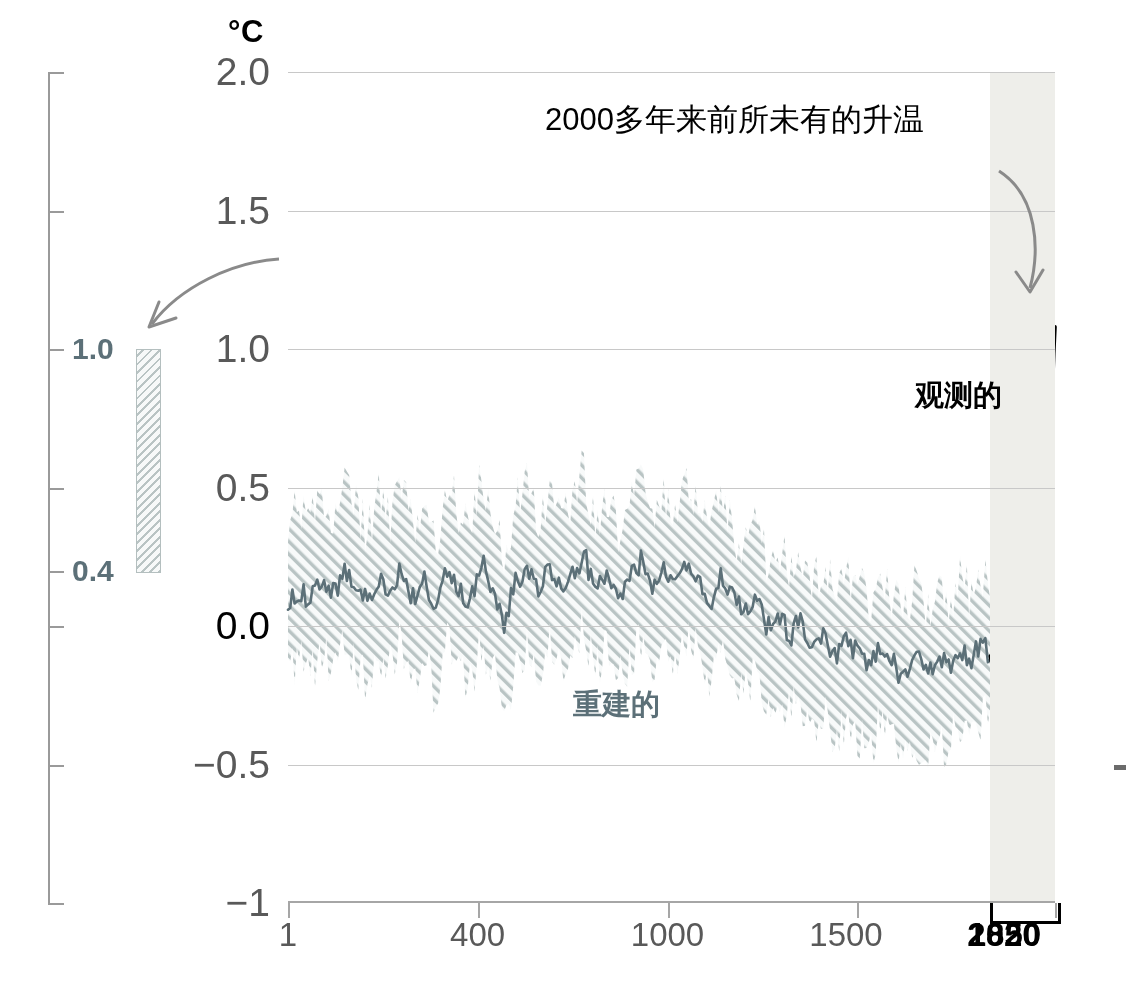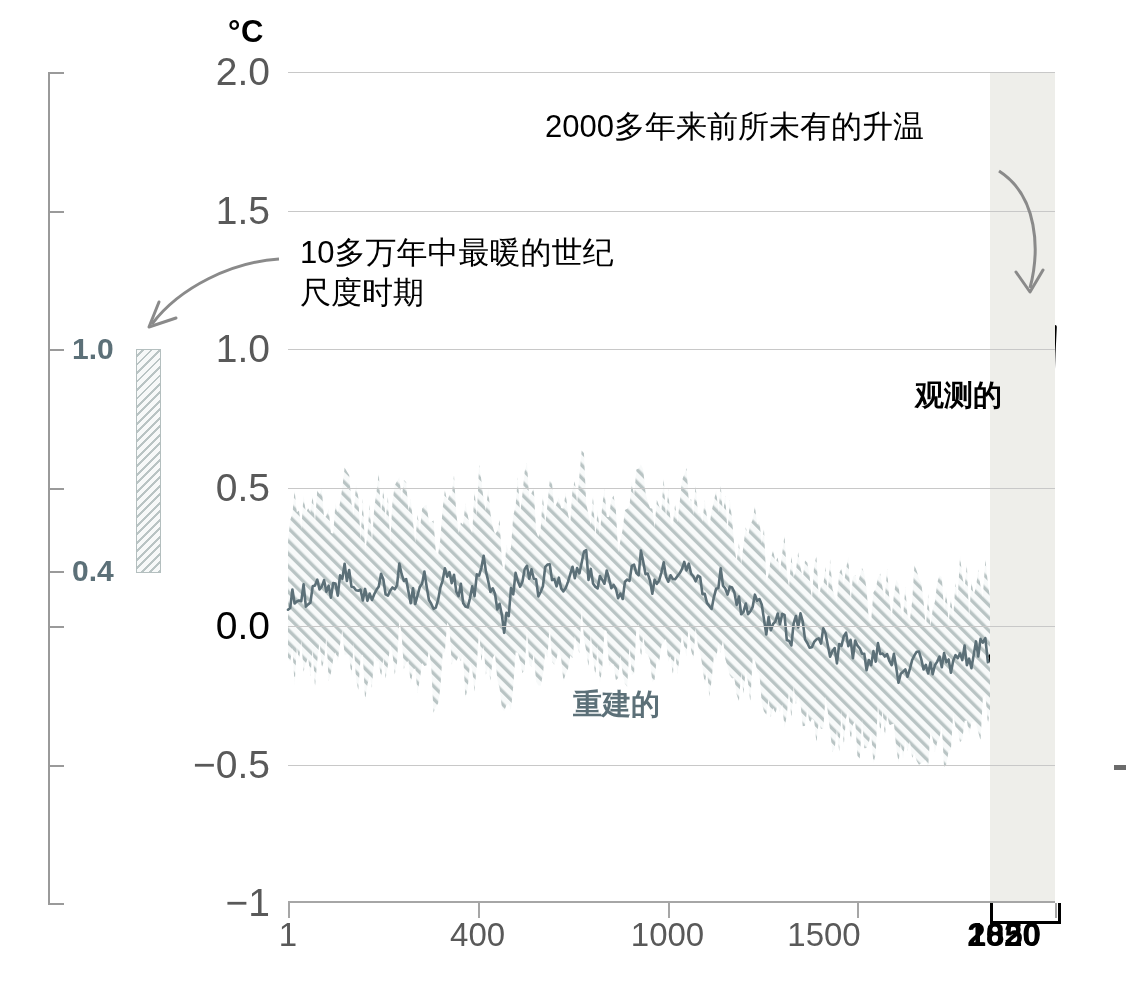--- a/index.html
+++ b/index.html
@@ -137,21 +137,21 @@
   }
 
   
   .annotation {
     position: absolute;
     font-size: 31px;
     line-height: 1.28;
     color: #000000;
     white-space: pre-line;
   }
-  #annotation-top { left: 545px; top: 107px; }
+  #annotation-top { left: 545px; top: 100px; }
   #annotation-left { left: 300px; top: 233px; }
 
   .series-label {
     position: absolute;
     font-size: 29px;
     font-weight: 700;
     white-space: nowrap;
   }
   #label-observed { left: 915px; top: 376px; color: #000000; }
   #label-reconstructed { left: 573px; top: 685px; color: #5c7078; }
@@ -228,35 +228,33 @@
       <div class="xtickmark" style="left: 189.566px;"></div>
       <div class="xtickmark" style="left: 379.511px;"></div>
       <div class="xtickmark" style="left: 569.457px;"></div>
       <div class="xtickmark" style="left: 702.419px;"></div>
       <div class="xtickmark" style="left: 767px;"></div>
     </div>
   <div id="x-labels" class="abs">
       <div class="xtick-label" style="left: 288px;">1</div>
       <div class="xtick-label" style="left: 477.566px;">400</div>
       <div class="xtick-label" style="left: 667.511px;">1000</div>
-      <div class="xtick-label" style="left: 824px;">1500</div>
+      <div class="xtick-label" style="left: 846px;">1500</div>
       <div class="xtick-label bold" style="left: 990.419px; margin-left: 14px;">1850</div>
       <div class="xtick-label bold" style="left: 1004px;">2020</div>
     </div>
   <div id="period-bracket" style="left: 990.419px; width: 64.5815px; top: 903px;"></div>
 
   <div class="annotation" id="annotation-top">2000多年来前所未有的升温</div>
 
   <svg class="abs" id="arrow-top" style="left:0;top:0;width:1126px;height:992px;pointer-events:none">
     <path d="M 999 171 C 1038 196, 1040 250, 1030 288" fill="none" stroke="#8a8a8a" stroke-width="3"></path>
     <path d="M 1016 272 L 1030 292 L 1043 270" fill="none" stroke="#8a8a8a" stroke-width="3" stroke-linecap="round" stroke-linejoin="round"></path>
   </svg>
 
-  <div class="annotation" id="annotation-left">10多万年中最暖的世纪
-尺度时期</div>
 
   <svg class="abs" id="arrow-left" style="left:0;top:0;width:1126px;height:992px;pointer-events:none">
     <path d="M 279 259 C 232 262, 180 287, 152 324" fill="none" stroke="#8a8a8a" stroke-width="3"></path>
     <path d="M 176 318 L 149 327 L 159 302" fill="none" stroke="#8a8a8a" stroke-width="3" stroke-linecap="round" stroke-linejoin="round"></path>
   </svg>
 
   <div class="series-label" id="label-observed">观测的</div>
   <div class="series-label" id="label-reconstructed">重建的</div>
 
   <div id="edge-mark"></div>

